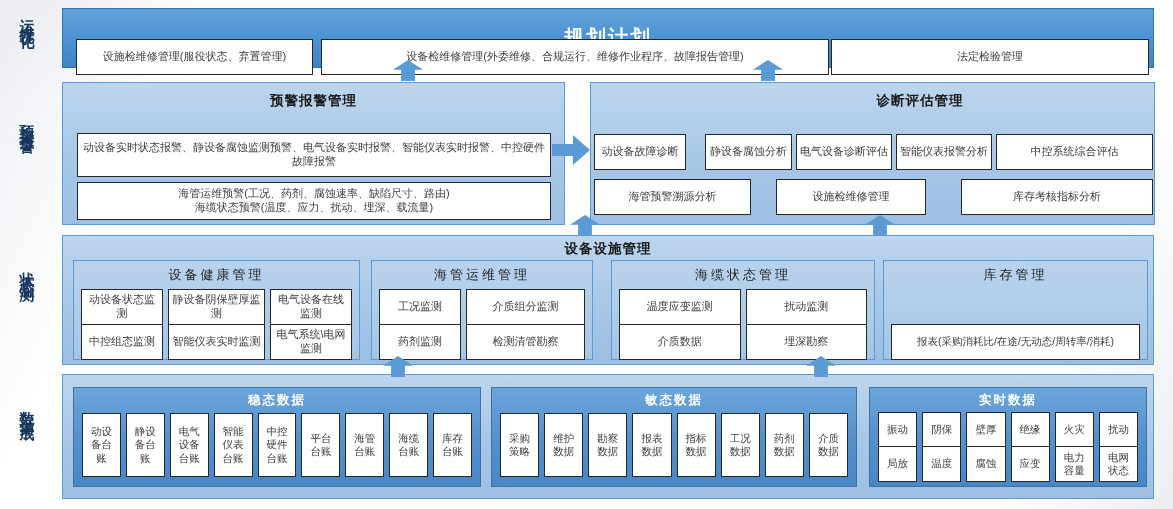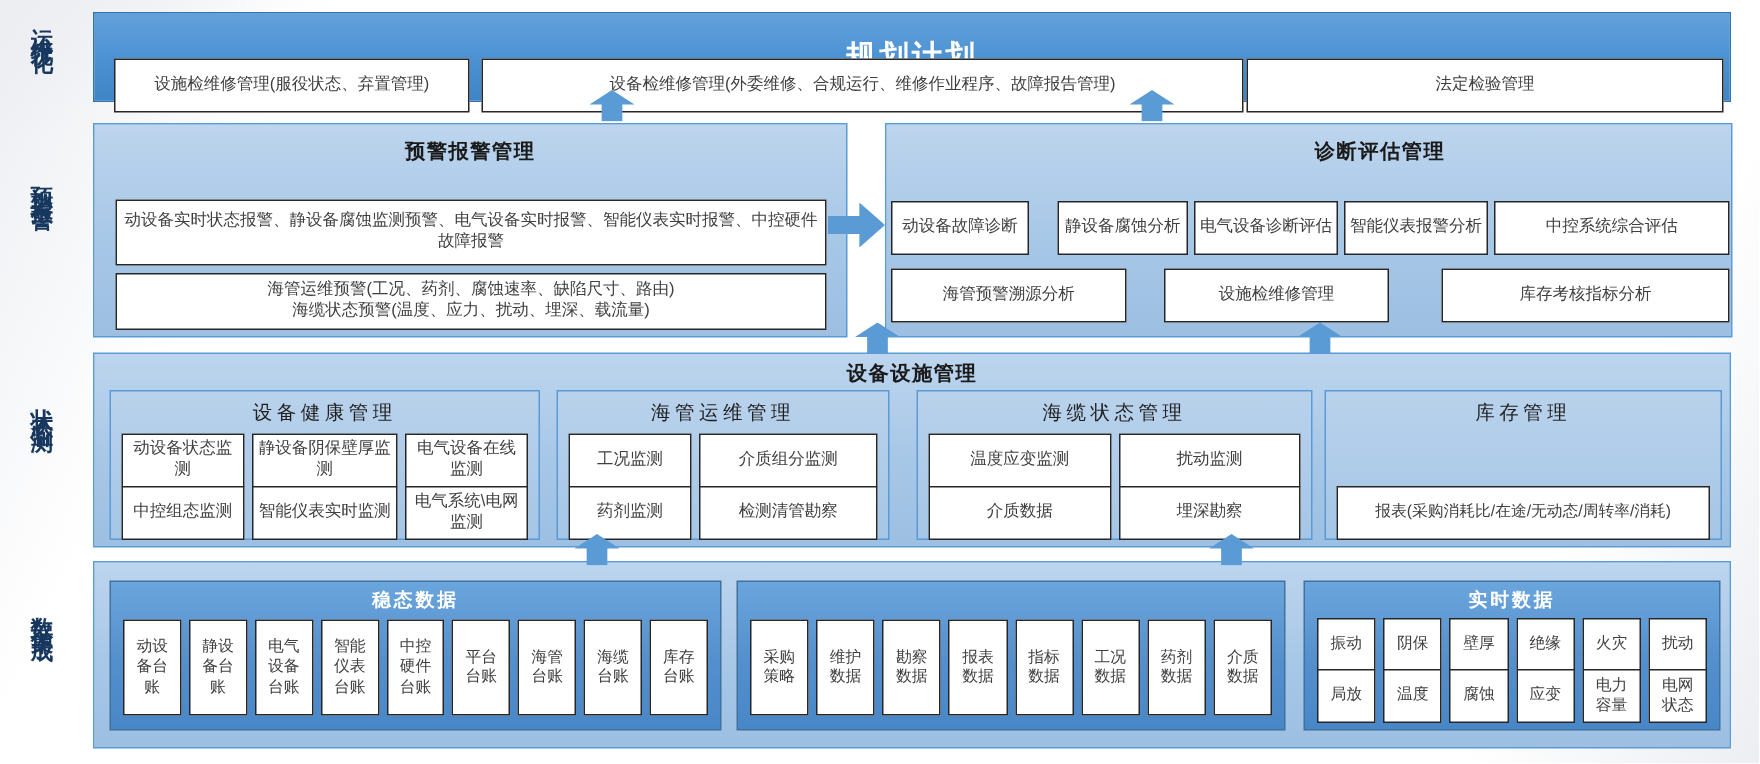--- a/index.html
+++ b/index.html
@@ -174,20 +174,21 @@
         <div class="wbox">智能仪表台账</div>
         <div class="wbox">中控硬件台账</div>
         <div class="wbox">平台台账</div>
         <div class="wbox">海管台账</div>
         <div class="wbox">海缆台账</div>
         <div class="wbox">库存台账</div>
       </div>
     </div>
 
     <div class="datapanel" style="left:428px;width:366px">
+      <div class="dp-title">敏态数据</div>
       <div class="dp-items">
         <div class="wbox">采购策略</div>
         <div class="wbox">维护数据</div>
         <div class="wbox">勘察数据</div>
         <div class="wbox">报表数据</div>
         <div class="wbox">指标数据</div>
         <div class="wbox">工况数据</div>
         <div class="wbox">药剂数据</div>
         <div class="wbox">介质数据</div>
       </div>

